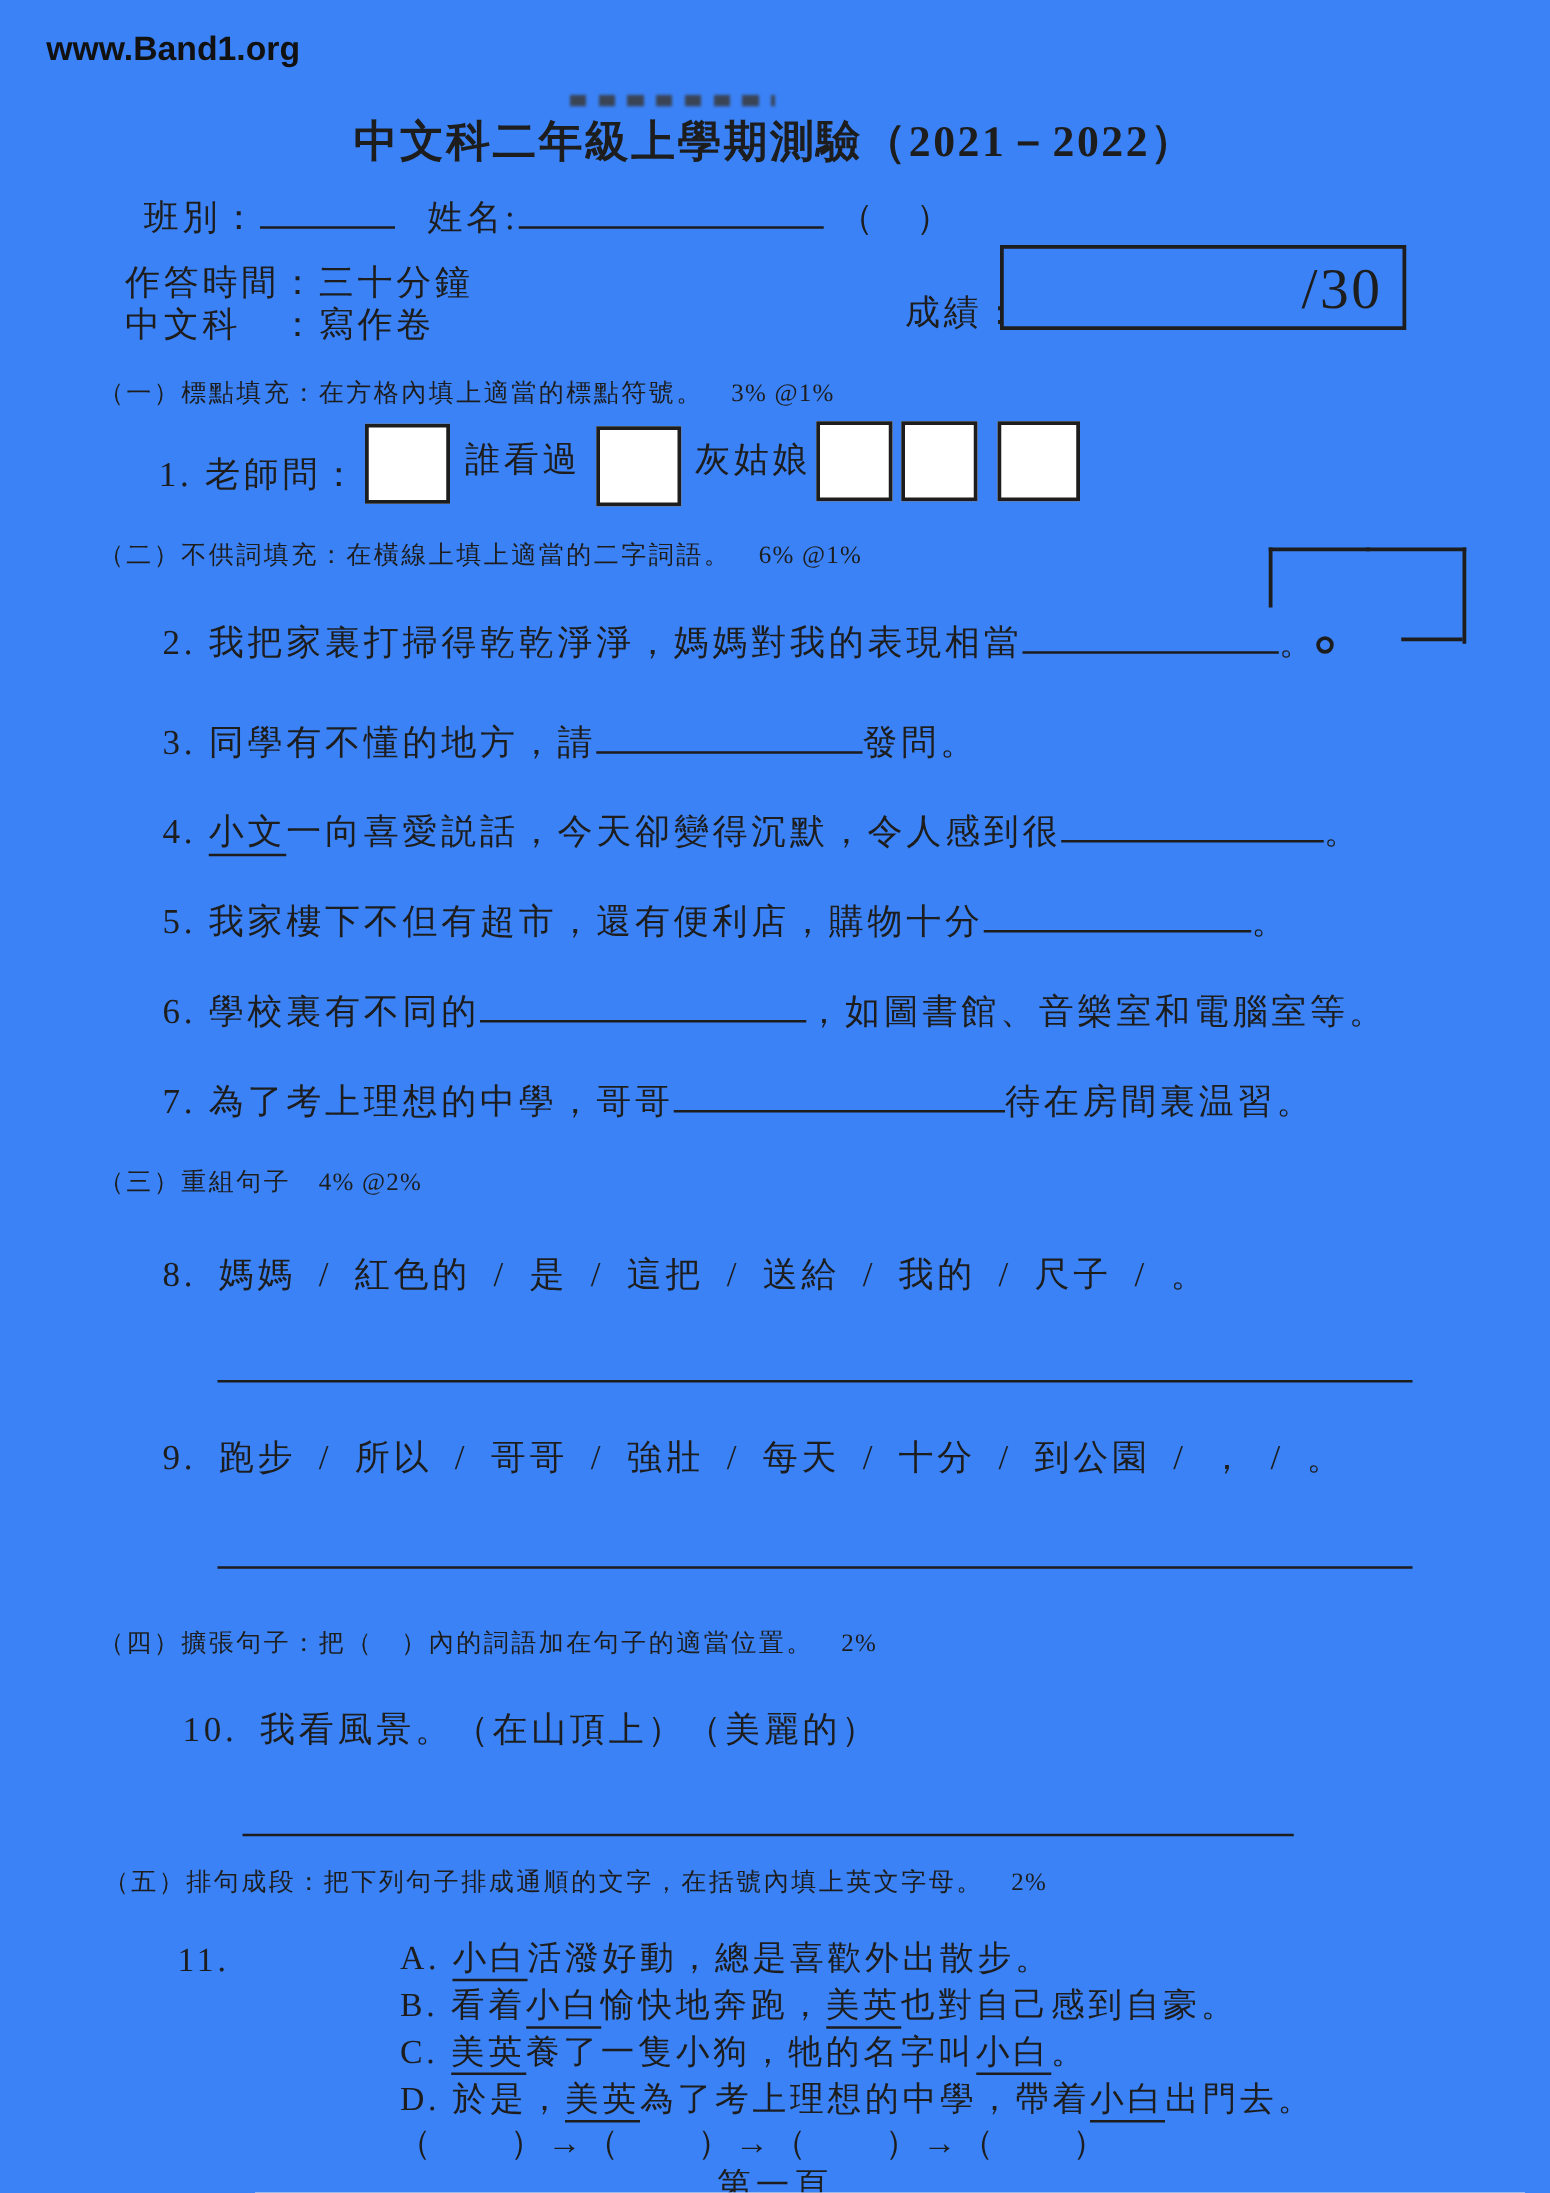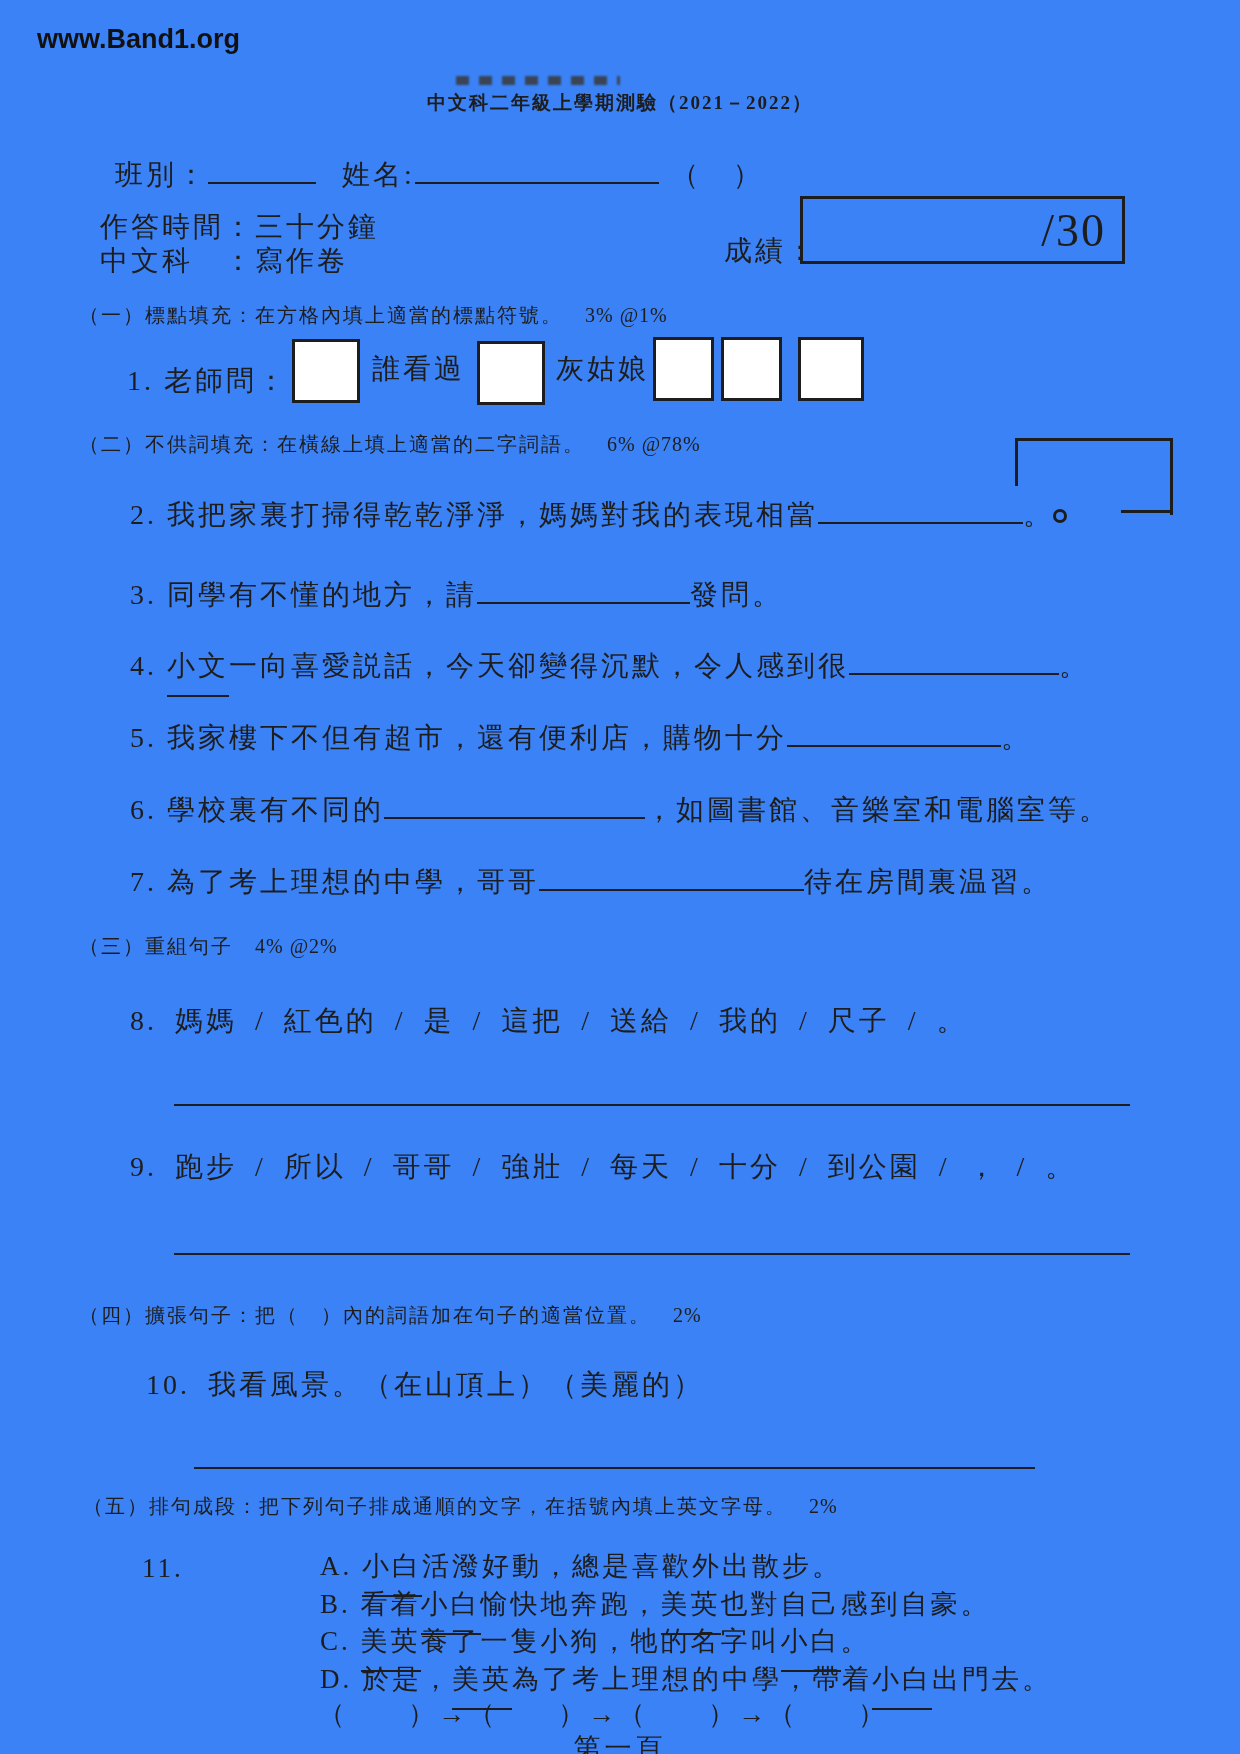--- a/index.html
+++ b/index.html
@@ -3,30 +3,30 @@
 <meta charset="utf-8">
 <style>
   html,body{margin:0;padding:0;background:#e8e8e8;}
   .page{
     position:relative;width:1240px;height:1754px;margin:0 auto;
     background:#3b82f6;color:#1d1d1d;overflow:hidden;
     font-family:"Liberation Serif","DejaVu Serif",serif;
   }
   .abs{position:absolute;white-space:nowrap;}
   .wm{font-family:"Liberation Sans","DejaVu Sans",sans-serif;font-size:27px;font-weight:bold;color:#111;}
-  .title{left:0;top:90px;width:1240px;text-align:center;font-size:19px;letter-spacing:2px;font-weight:bold;}
+  .title{left:0;top:90px;width:1240px;text-align:center;font-size:35px;letter-spacing:2px;font-weight:bold;}
   .smudge{left:456px;top:76px;width:164px;height:9px;
     background:repeating-linear-gradient(90deg,#3a3a3a 0 13px,transparent 13px 23px);
     filter:blur(1.2px);opacity:.85;}
   .line{position:absolute;white-space:nowrap;font-size:28px;letter-spacing:3px;line-height:1.2;}
   .heading{position:absolute;white-space:nowrap;font-size:20px;letter-spacing:2px;line-height:1.2;}
   .small{font-size:27px;}
   .marks{margin-left:22px;letter-spacing:1px;}
   .blank{display:inline-block;border-bottom:2px solid #1d1d1d;height:22px;}
-  .u{border-bottom:2px solid #1d1d1d;padding-bottom:14px;}
+  .u{border-bottom:2px solid #1d1d1d;padding-bottom:2px;}
   .pbox{position:absolute;border:3px solid #1d1d1d;background:#fff;}
   .ansline{position:absolute;height:0;border-top:2px solid #1d1d1d;}
   .scorebox{position:absolute;left:800px;top:196px;width:303px;height:62px;border:3px solid #1d1d1d;
     display:flex;align-items:center;justify-content:flex-end;padding-right:16px;}
   .scoreval{font-size:46px;letter-spacing:2px;}
   .artifact{position:absolute;}
   .dot{position:absolute;width:8px;height:8px;border:3px solid #1d1d1d;border-radius:50%;}
   .footer{left:0;top:1730px;width:1240px;text-align:center;font-size:27px;letter-spacing:4px;}
   .gap18{display:inline-block;width:18px;}
 </style>
@@ -57,21 +57,21 @@
   <div class="line" style="left:127px;top:352px;margin-top:12px;">1. 老師問：</div>
   <div class="pbox" style="left:292px;top:339px;width:62px;height:58px;"></div>
   <div class="line" style="left:372px;top:352px;">誰看過</div>
   <div class="pbox" style="left:477px;top:341px;width:62px;height:58px;"></div>
   <div class="line" style="left:556px;top:352px;">灰姑娘</div>
   <div class="pbox" style="left:653px;top:337px;width:55px;height:58px;"></div>
   <div class="pbox" style="left:721px;top:337px;width:55px;height:58px;"></div>
   <div class="pbox" style="left:798px;top:337px;width:60px;height:58px;"></div>
 
   <div class="heading" style="left:79px;top:432px;">
-    <span>（二）不供詞填充：在橫線上填上適當的二字詞語。</span><span class="marks">6% @78%</span>
+    <span>（二）不供詞填充：在橫線上填上適當的二字詞語。</span><span class="marks">6% @1%</span>
   </div>
 
   <div class="artifact" style="left:1015px;top:438px;width:78px;height:45px;border-top:3px solid #1d1d1d;border-left:3px solid #1d1d1d;"></div>
   <div class="artifact" style="left:1093px;top:438px;width:77px;height:74px;border-top:3px solid #1d1d1d;border-right:3px solid #1d1d1d;"></div>
   <div class="artifact" style="left:1121px;top:510px;width:49px;height:0;border-top:3px solid #1d1d1d;"></div>
   <div class="dot" style="left:1053px;top:509px;"></div>
 
   <div class="line" style="left:130px;top:498px;">
     <span>2. 我把家裏打掃得乾乾淨淨，媽媽對我的表現相當</span><span class="blank" style="width:205px;"></span><span>。</span>
   </div>

